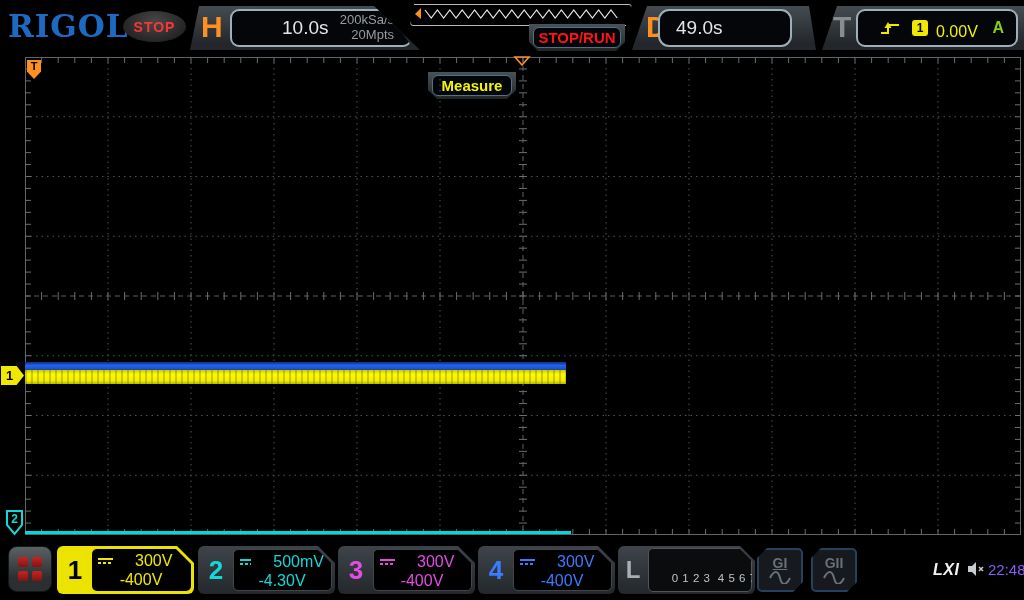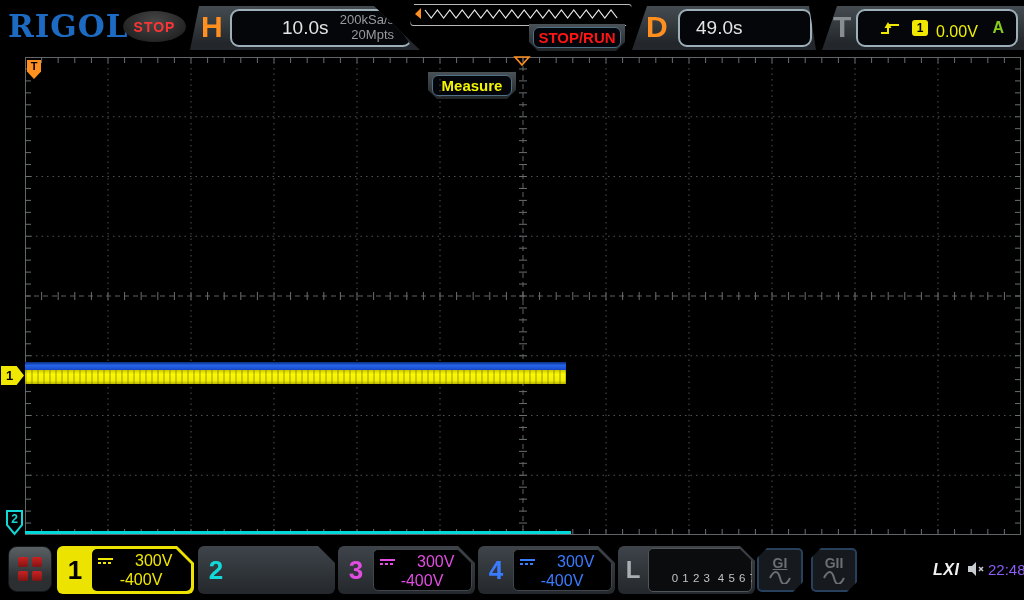--- a/index.html
+++ b/index.html
@@ -21,21 +21,21 @@
   .tab-d { left:632px; top:6px; width:184px; height:44px;
            clip-path:polygon(15px 0, 177px 0, 184px 44px, 0 44px); }
   .tab-t { left:822px; top:6px; width:202px; height:44px;
            clip-path:polygon(15px 0, 202px 0, 202px 44px, 0 44px); }
   .tab-letter { position:absolute; top:4px; font-size:30px; font-weight:bold; color:#ff8f1f; }
   .tab-letter.gray { color:#878d91; }
   .vbox { position:absolute; top:3px; height:38px; background:#04060a;
           border:2px solid #9db0ba; border-radius:9px; display:flex; align-items:center; }
   .hbox { left:40px; width:182px; border-top-right-radius:2px;
           clip-path:polygon(0 0, 156px 0, 182px 38px, 0 38px);padding-left:35px; }
-  .dbox { left:46px; width:134px; }
+  .dbox { left:26px; width:134px;border-radius:11px; }
   .tbox { left:34px; width:162px; }
   .tb-val { color:#e4e4e4; font-size:19px; }
   .tb-sub { margin-left:auto; margin-right:16px; text-align:right; color:#989c9e;
             font-size:13px; line-height:1.15; }
   .zigzag-bar { left:410px; top:4px; width:222px; height:22px; background:#000;
             border:1px solid #b9b9b9; border-radius:3px;
             clip-path:polygon(4px 0, 222px 0, 216px 22px, 0 22px); }
   .menu-btn-top { height:27px; top:24px; background:linear-gradient(#4a5257,#202427);
             clip-path:polygon(0 0,100% 0,100% 18px,calc(100% - 9px) 100%,9px 100%,0 18px);
             display:flex; align-items:center; justify-content:center; }
@@ -511,20 +511,30 @@
           <span class="dash" style="display:block;"></span>
         </span>
       <span>300V</span>
       </div>
     <div class="ch-row2">-400V</div>
   </div>
 </div>
 
 <div class="abs ch-tab" style="left:198px;">
   <div class="ch-num" style="color: rgb(18, 216, 216);">2</div>
+  <div class="ch-panel" style="color: rgb(18, 216, 216);">
+    <div class="ch-row1">
+        <span class="dc-icon">
+          <span class="solid" style="display:block;"></span>
+          <span class="dash" style="display:block;"></span>
+        </span>
+      <span>500mV</span>
+      </div>
+    <div class="ch-row2">-4.30V</div>
+  </div>
 </div>
 
 <div class="abs ch-tab" style="left:338px;">
   <div class="ch-num" style="color: rgb(226, 76, 226);">3</div>
   <div class="ch-panel" style="color: rgb(226, 76, 226);">
     <div class="ch-row1">
         <span class="dc-icon">
           <span class="solid" style="display:block;"></span>
           <span class="dash" style="display:block;"></span>
         </span>

